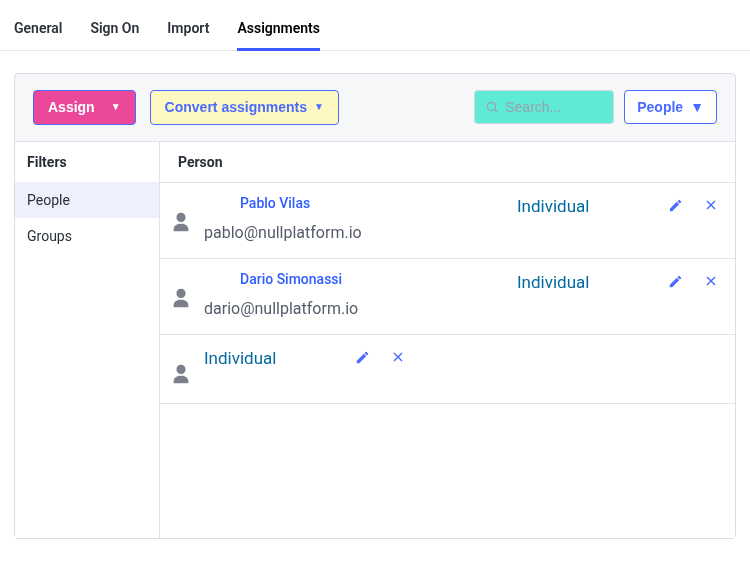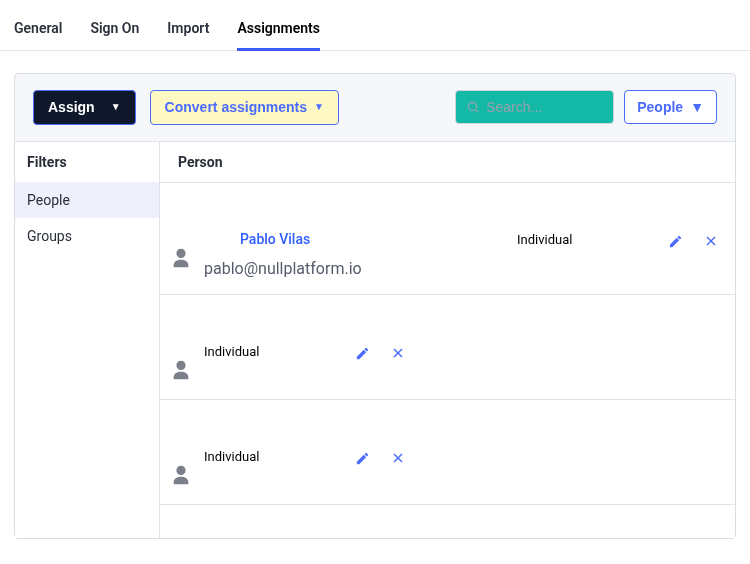--- a/index.html
+++ b/index.html
@@ -61,21 +61,21 @@
     gap: 7px;
     border-radius: 4px;
     padding: 8px 14px;
     font-weight: 600;
     font-size: 14px;
     cursor: pointer;
     border: 1px solid transparent;
     line-height: 1.2;
   }
   .btn-primary {
-    background: #0f172a;
+    background: #ec4899;
     border-color: #4b6bff;
     color: #fff;
     gap: 16px;
   }
   .btn-outline {
     background: #fef9c3;
     border-color: #4b6bff;
     color: #4b6bff;
   }
   .btn .caret {
@@ -84,26 +84,26 @@
 
   .toolbar-right {
     margin-left: auto;
     display: flex;
     align-items: center;
     gap: 10px;
   }
   .search-wrap {
     display: flex;
     align-items: center;
-    background: #14b8a6;
+    background: #5eead4;
     border: 1px solid #d0d4dc;
     border-radius: 4px;
     padding: 0 10px;
     height: 34px;
-    width: 159px;
+    width: 140px;
   }
   .search-wrap svg { flex: 0 0 auto; }
   .search-wrap input {
     border: none;
     outline: none;
     font-size: 14px;
     width: 100%;
     margin-left: 6px;
     color: #2a2f3a;
     background: transparent;
@@ -151,21 +151,20 @@
     color: #2a2f3a;
   }
   .side-item.active {
     background: #eef0fb;
   }
 
   .table {
     flex: 1 1 auto;
     display: flex;
     flex-direction: column;
-    gap: 36px;
   }
   .thead {
     display: flex;
     padding: 12px 18px;
     border-bottom: 1px solid #e0e3ea;
     font-weight: 700;
     font-size: 14px;
     color: #2a2f3a;
   }
   .col-person { flex: 1 1 auto; }
@@ -193,22 +192,22 @@
     margin-left: 36px;
   }
   .person-email {
     color: #555c6b;
     font-size: 16px;
     margin-top: 12px;
   }
   .type-cell {
     width: 130px;
     flex: 0 0 auto;
-    font-size: 13px;
-    color: #000000;
+    font-size: 17px;
+    color: #0369a1;
     padding-top: 1px;
   }
   .actions {
     width: 70px;
     flex: 0 0 auto;
     display: flex;
     gap: 22px;
     justify-content: flex-end;
     align-items: center;
     padding-top: 3px;
@@ -295,20 +294,24 @@
           </span>
         </div>
       </div>
 
       <div class="trow">
         <span class="avatar">
           <svg viewBox="0 0 24 24" width="22" height="26" fill="#7a7f8a">
               <path d="M12 12c2.8 0 5-2.2 5-5s-2.2-5-5-5-5 2.2-5 5 2.2 5 5 5zm0 2c-4 0-8 2-8 6v2h16v-2c0-4-4-6-8-6z"></path>
             </svg>
         </span>
+        <div class="person-block">
+          <div class="person-name">Dario Simonassi</div>
+          <div class="person-email">dario@nullplatform.io</div>
+        </div>
         <div class="type-cell">Individual</div>
         <div class="actions">
           <span class="icon-btn">
             <svg width="15" height="15" viewBox="0 0 24 24">
                 <path d="M3 17.25V21h3.75L17.8 9.94l-3.75-3.75L3 17.25zM20.7 7.04a1 1 0 0 0 0-1.41l-2.33-2.33a1 1 0 0 0-1.41 0l-1.84 1.84 3.75 3.75 1.83-1.85z" fill="#4b6bff"></path>
               </svg>
           </span>
           <span class="icon-btn">
             <svg width="12" height="12" viewBox="0 0 24 24" stroke="#4b6bff" stroke-width="3">
                 <line x1="4" y1="4" x2="20" y2="20"></line>

